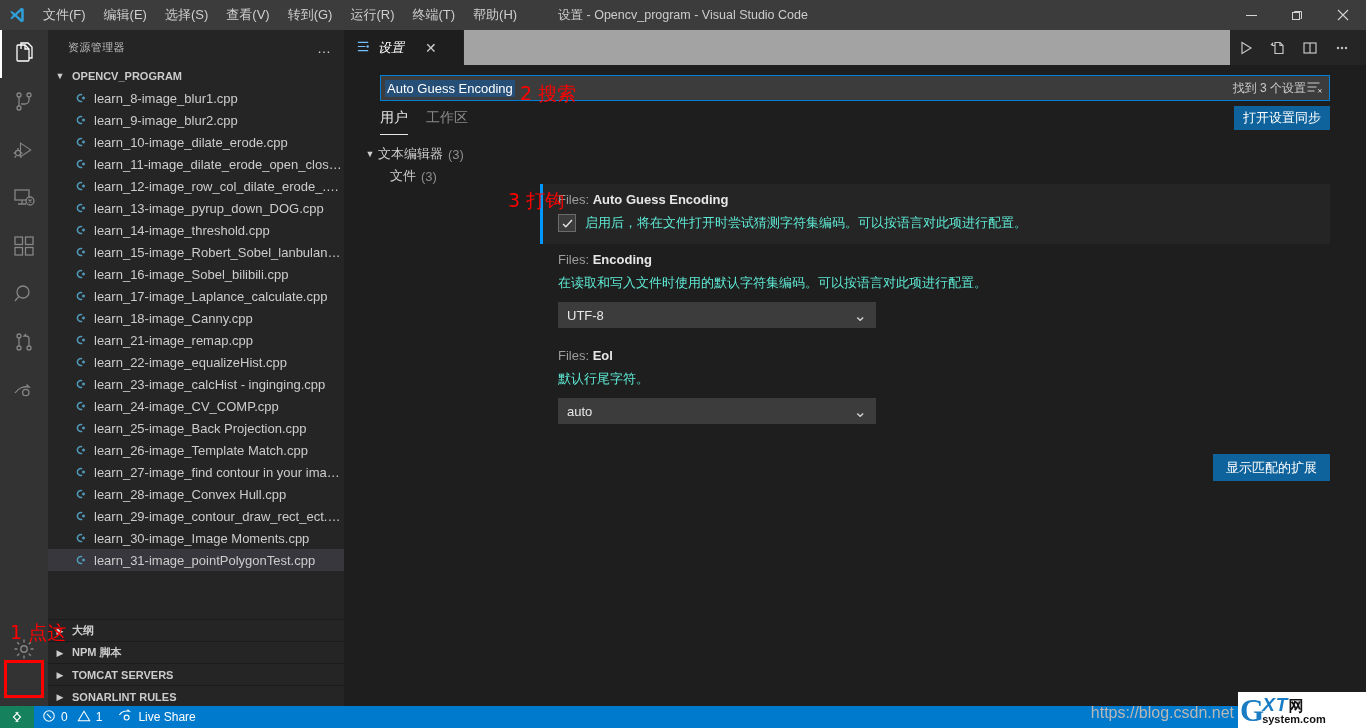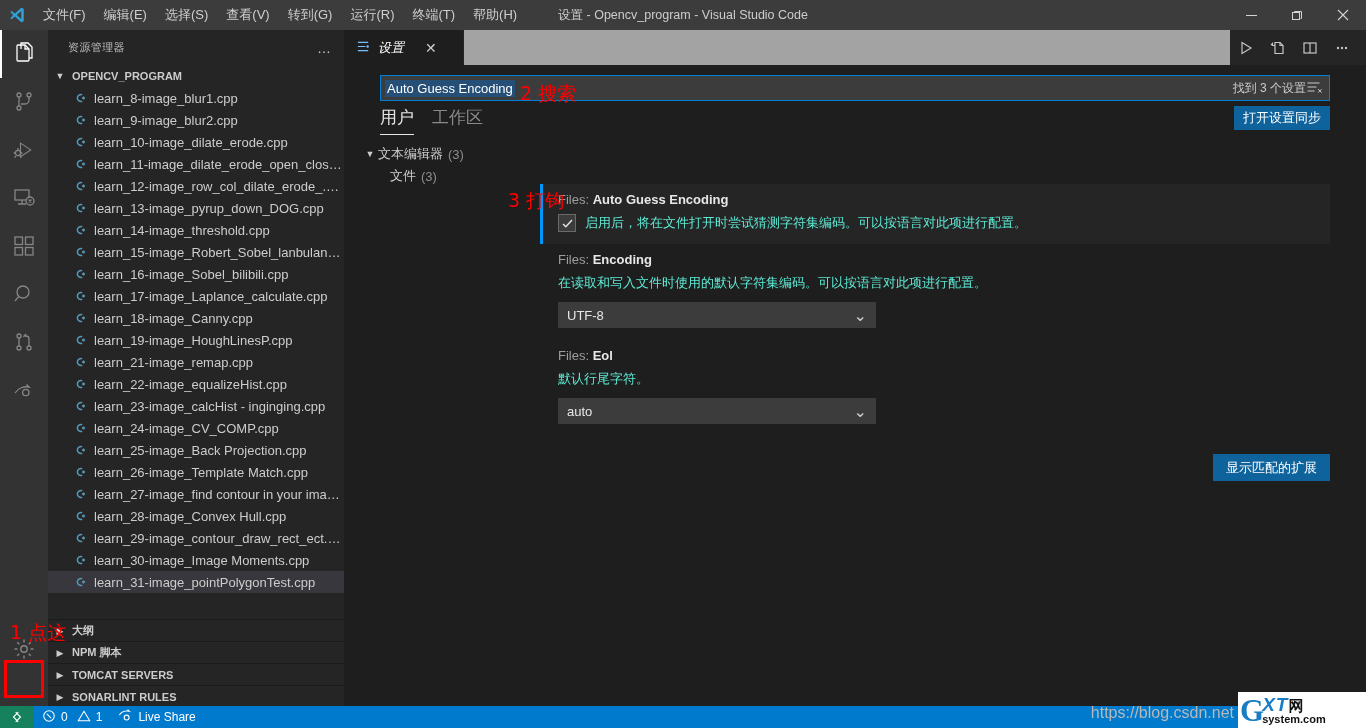--- a/index.html
+++ b/index.html
@@ -110,21 +110,21 @@
   .search-right { margin-left: auto; display: flex; align-items: flex-start; gap: 0; padding-right: 2px; }
   .found-count { font-size: 12px; color: #cccccc; white-space: nowrap; }
   .clear-filter { color: #cccccc; display: flex; align-items: center; }
 
   
   .scope-tabs {
     display: flex; align-items: center; padding: 0 36px; height: 34px; gap: 18px;
     position: relative;
   }
   .scope-tab {
-    font-size: 17px; color: #8a8a8a; height: 34px; display: flex; align-items: center;
+    font-size: 14px; color: #8a8a8a; height: 34px; display: flex; align-items: center;
     border-bottom: 1px solid transparent;
   }
   .scope-tab.active { color: #e7e7e7; border-bottom: 1px solid #e7e7e7; }
   .sync-btn {
     margin-left: auto; background: #0e639c; color: #ffffff; font-size: 13px;
     padding: 3px 9px; height: 24px; display: flex; align-items: center;
   }
 
   
   .settings-body { display: flex; padding-top: 8px; }
@@ -408,29 +408,20 @@
           <span class="fname">learn_17-image_Laplance_calculate.cpp</span>
         </div>
         <div class="file-row">
           <span class="cpp-icon">
             <svg width="14" height="14" viewBox="0 0 16 16">
               <path d="M10.5 4.3a4 4 0 1 0 0 7.4" fill="none" stroke="#519aba" stroke-width="1.7"></path>
               <path d="M12 6.2v3.6M10.2 8h3.6" stroke="#519aba" stroke-width="1.5"></path>
             </svg>
           </span>
           <span class="fname">learn_18-image_Canny.cpp</span>
-        </div>
-        <div class="file-row">
-          <span class="cpp-icon">
-            <svg width="14" height="14" viewBox="0 0 16 16">
-              <path d="M10.5 4.3a4 4 0 1 0 0 7.4" fill="none" stroke="#519aba" stroke-width="1.7"></path>
-              <path d="M12 6.2v3.6M10.2 8h3.6" stroke="#519aba" stroke-width="1.5"></path>
-            </svg>
-          </span>
-          <span class="fname">learn_19-image_HoughLinesP.cpp</span>
         </div>
         <div class="file-row">
           <span class="cpp-icon">
             <svg width="14" height="14" viewBox="0 0 16 16">
               <path d="M10.5 4.3a4 4 0 1 0 0 7.4" fill="none" stroke="#519aba" stroke-width="1.7"></path>
               <path d="M12 6.2v3.6M10.2 8h3.6" stroke="#519aba" stroke-width="1.5"></path>
             </svg>
           </span>
           <span class="fname">learn_21-image_remap.cpp</span>
         </div>

